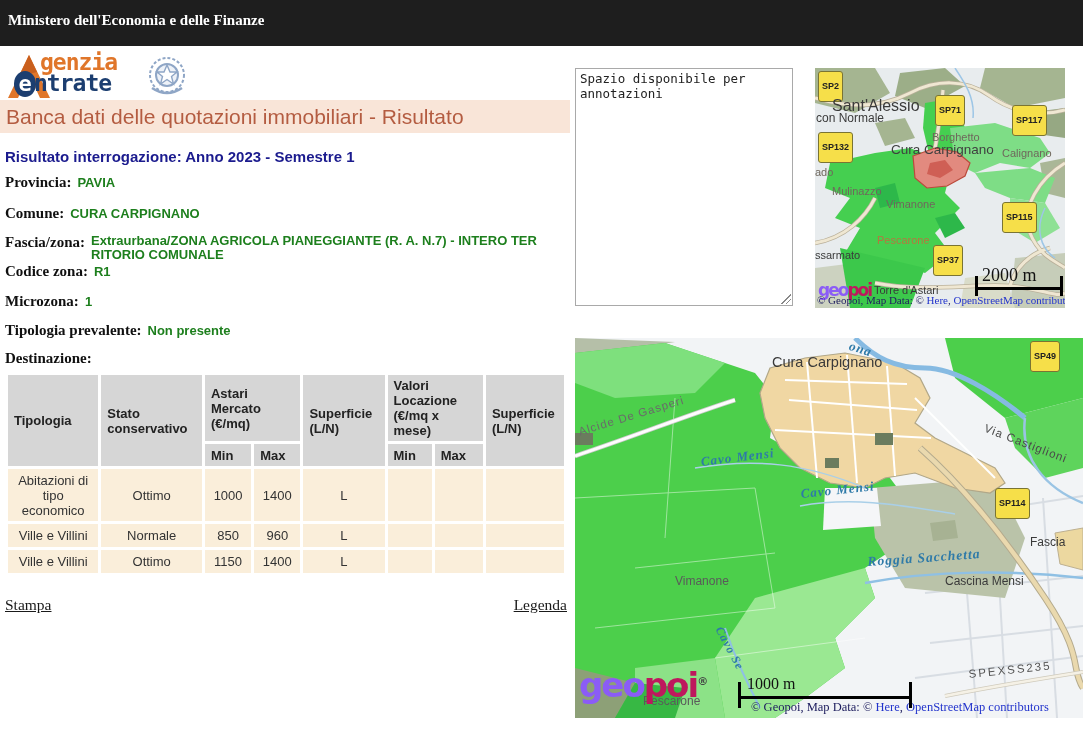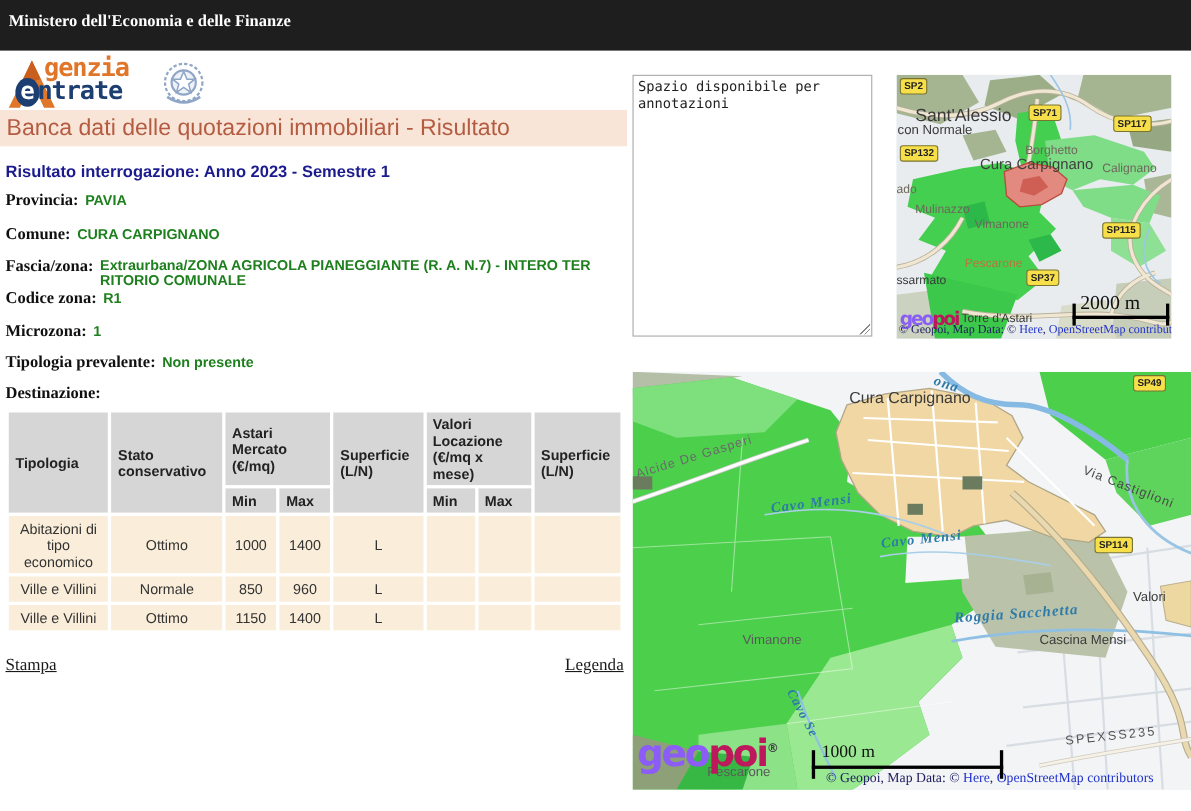--- a/index.html
+++ b/index.html
@@ -56,21 +56,21 @@
   #map-small{left:815px;top:68px;width:250px;height:240px;}
   #map-large{left:575px;top:338px;width:508px;height:380px;background:#f2f4f6;}
   .map svg{position:absolute;left:0;top:0;}
   .mlabel{position:absolute;font:11px "Liberation Sans",sans-serif;color:#6f675c;white-space:nowrap;transform-origin:0 0;}
   .mlabel.dark{color:#3a3a3a;}
   .mlabel.big{font-size:13.5px;color:#3f3f3f;}
   .mlabel.orange{color:#b5763f;}
   .water{position:absolute;font:italic bold 13px "Liberation Serif",serif;color:#2e7aa8;
          white-space:nowrap;transform-origin:0 0;letter-spacing:1px;}
   .badge{position:absolute;background:#f6df49;border:1px solid #7a7433;border-radius:3px;
-         font:bold 9px "Liberation Sans",sans-serif;color:#222;padding:2px 3px;line-height:1;
+         font:bold 9px "Liberation Sans",sans-serif;color:#222;padding:10px 3px;line-height:1;
          white-space:nowrap;}
   .sbar{position:absolute;background:#000;z-index:6;}
   .scale-text{position:absolute;font:16px "Liberation Serif",serif;color:#111;z-index:6;white-space:nowrap;}
   .map-attr{position:absolute;font:12.5px "Liberation Serif",serif;color:#202060;
             white-space:nowrap;z-index:5;}
   .map-attr .alink{color:#2233cc;cursor:pointer;}
   #map-small .map-attr{font-size:11px;}
   #map-small .scale-text{font-size:18px;}
   .gp{position:absolute;font-family:"DejaVu Sans",sans-serif;font-weight:bold;letter-spacing:-2px;
       line-height:1;z-index:4;}
@@ -354,21 +354,21 @@
     <span class="badge" style="left:420px;top:150px;">SP114</span>
 
     <span class="water" style="left:277px;top:0px;transform:rotate(18deg);">ona</span>
     <span class="mlabel dark" style="left:197px;top:16px;font-size:14.5px;">Cura Carpignano</span>
     <span class="mlabel" style="left:2px;top:88px;font-size:11.5px;color:#6a6a6a;letter-spacing:1px;transform:rotate(-17deg);">Alcide De Gasperi</span>
     <span class="water" style="left:125px;top:116px;transform:rotate(-7deg);">Cavo Mensi</span>
     <span class="water" style="left:225px;top:148px;transform:rotate(-6deg);">Cavo Mensi</span>
     <span class="mlabel" style="left:412px;top:84px;font-size:11.5px;color:#4a4a4a;letter-spacing:1px;transform:rotate(21deg);">Via Castiglioni</span>
     <span class="mlabel" style="left:100px;top:236px;font-size:12px;color:#5a5a5a;">Vimanone</span>
     <span class="mlabel dark" style="left:370px;top:204px;font-size:12px;margin-top:32px;">Cascina Mensi</span>
-    <span class="mlabel dark" style="left:455px;top:197px;font-size:12px;">Valori</span>
+    <span class="mlabel dark" style="left:455px;top:197px;font-size:12px;">Fascia</span>
     <span class="water" style="left:292px;top:216px;font-size:13.5px;transform:rotate(-4deg);">Roggia Sacchetta</span>
     <span class="water" style="left:150px;top:286px;font-size:12px;transform:rotate(62deg);">Cavo Se</span>
     <span class="mlabel" style="left:393px;top:330px;font-size:11.5px;color:#555;letter-spacing:2px;transform:rotate(-6deg);">SPEXSS235</span>
     <span class="mlabel" style="left:68px;top:356px;font-size:12px;color:#5a5a5a;">Pescarone</span>
 
     <span class="gp" style="left:4px;top:330px;font-size:34px;"><span class="gp-geo">geo</span><span class="gp-poi">poi</span><span class="gp-r">®</span></span>
 
     <span class="scale-text" style="left:172px;top:337px;">1000 m</span>
     <div class="sbar" style="left:163px;top:358px;width:174px;height:3px;"></div>
     <div class="sbar" style="left:163px;top:344px;width:3px;height:26px;"></div>

